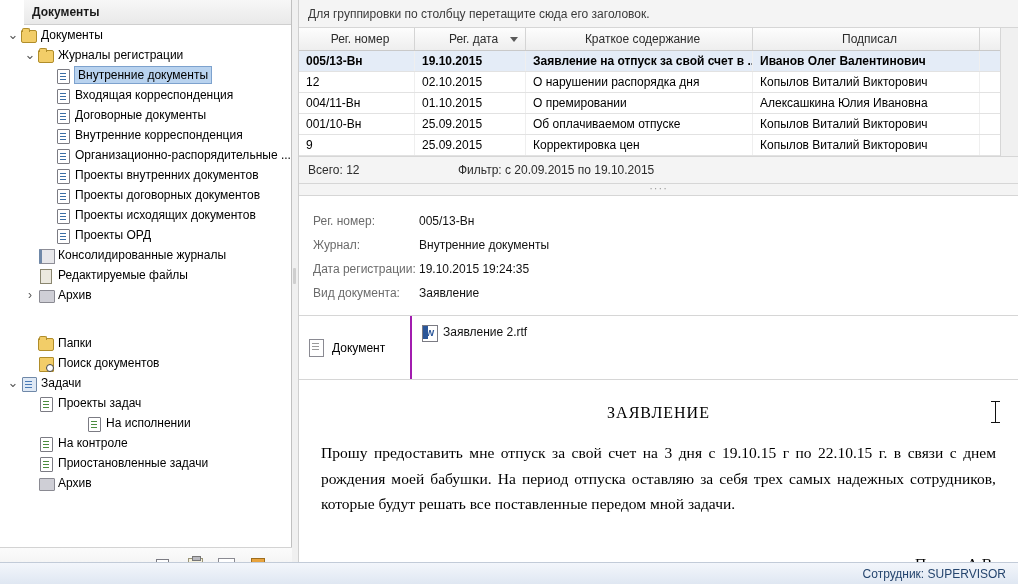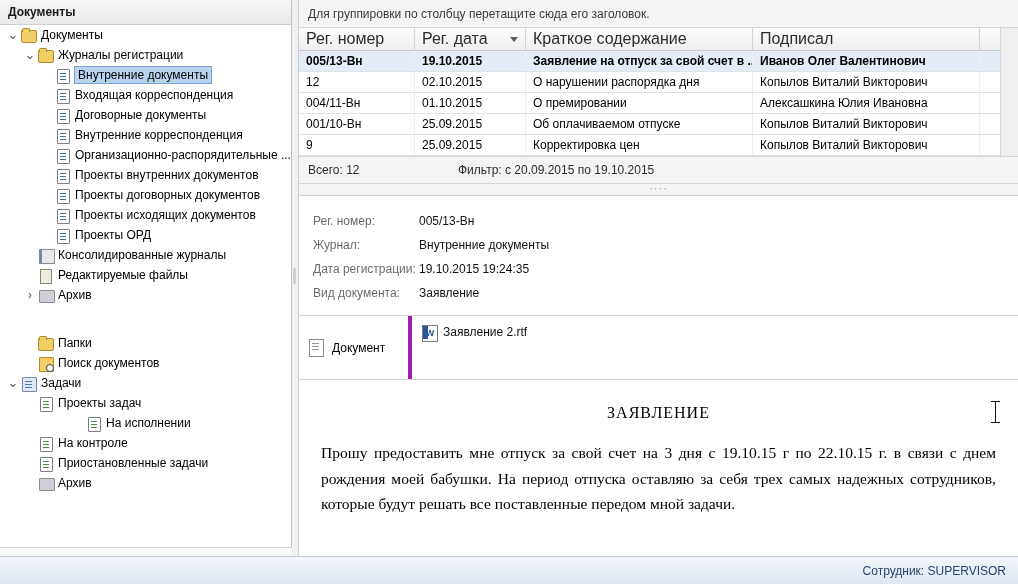--- a/index.html
+++ b/index.html
@@ -20,20 +20,21 @@
 
   
   #left-panel {
     position: absolute;
     left: 0; top: 0;
     width: 292px;
     height: 584px;
     background: #ffffff;
     border-right: 1px solid #c0c0c0;
     box-sizing: border-box;
+    padding-left: 24px;
   }
   #left-header {
     height: 24px;
     background: linear-gradient(to bottom, #f7f7f7, #e9e9e9);
     border-bottom: 1px solid #cfcfcf;
     display: flex;
     align-items: center;
     padding-left: 8px;
     font-weight: bold;
     font-size: 12px;
@@ -251,26 +252,27 @@
     display: flex;
     height: 22px;
     background: linear-gradient(to bottom, #fdfdfd, #eeeeee);
     border-bottom: 1px solid #c9c9c9;
   }
   .gh {
     border-right: 1px solid #d4d4d4;
     display: flex;
     align-items: center;
     padding-left: 7px;
-    font-size: 16px;
+    font-size: 12px;
     color: #2c2c2c;
     box-sizing: border-box;
     position: relative;
     overflow: hidden;
     white-space: nowrap;
+    justify-content: center;
   }
   .gh .sortarrow {
     position: absolute;
     right: 7px; top: 9px;
     border-left: 4px solid transparent;
     border-right: 4px solid transparent;
     border-top: 5px solid #5a5a5a;
   }
   .grid-row {
     display: flex;
@@ -357,21 +359,21 @@
 
   
   #attach {
     display: flex;
     height: 63px;
     border-bottom: 1px solid #d6d6d6;
     background: #ffffff;
   }
   #attach-left {
     width: 113px;
-    border-right: 4px solid #a21caf;
+    border-right: 2px solid #a21caf;
     display: flex;
     align-items: center;
     padding-left: 10px;
     gap: 8px;
     box-sizing: border-box;
   }
   .ic-pagesmall {
     width: 13px; height: 16px;
     border: 1px solid #8a8a92;
     background: #fff;
@@ -451,21 +453,21 @@
     background: #111;
   }
   #caret:before { top: 0; }
   #caret:after { bottom: 0; }
 
   
   #bottom-status {
     position: absolute;
     left: 0; bottom: 0;
     width: 1018px;
-    height: 28px;
+    height: 22px;
     background: linear-gradient(to bottom, #f3f6fb, #dfe7f2);
     border-top: 1px solid #c2cbd8;
     display: flex;
     align-items: center;
     justify-content: flex-end;
     font-size: 12px;
     color: #25456e;
     box-sizing: border-box;
     padding-right: 12px;
   }

